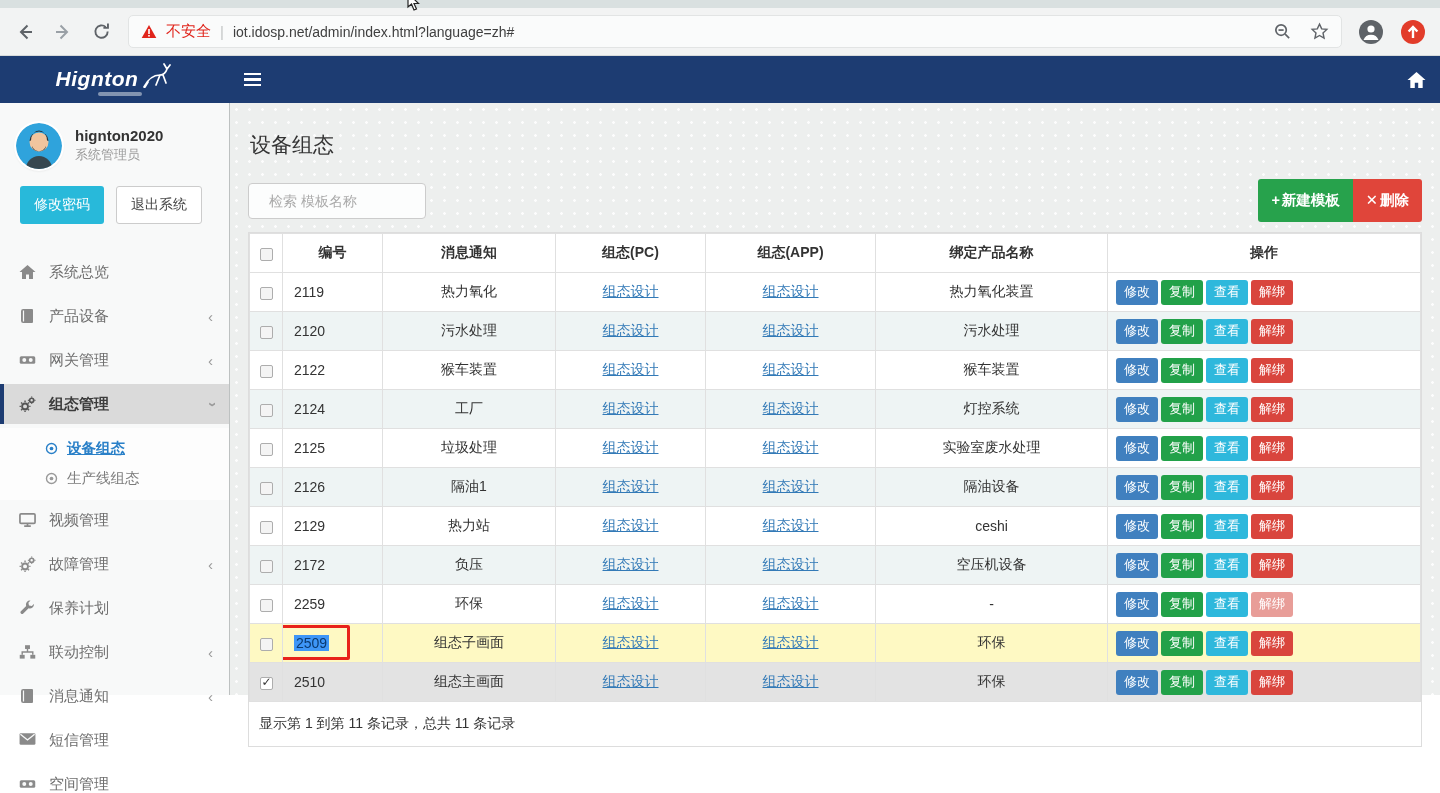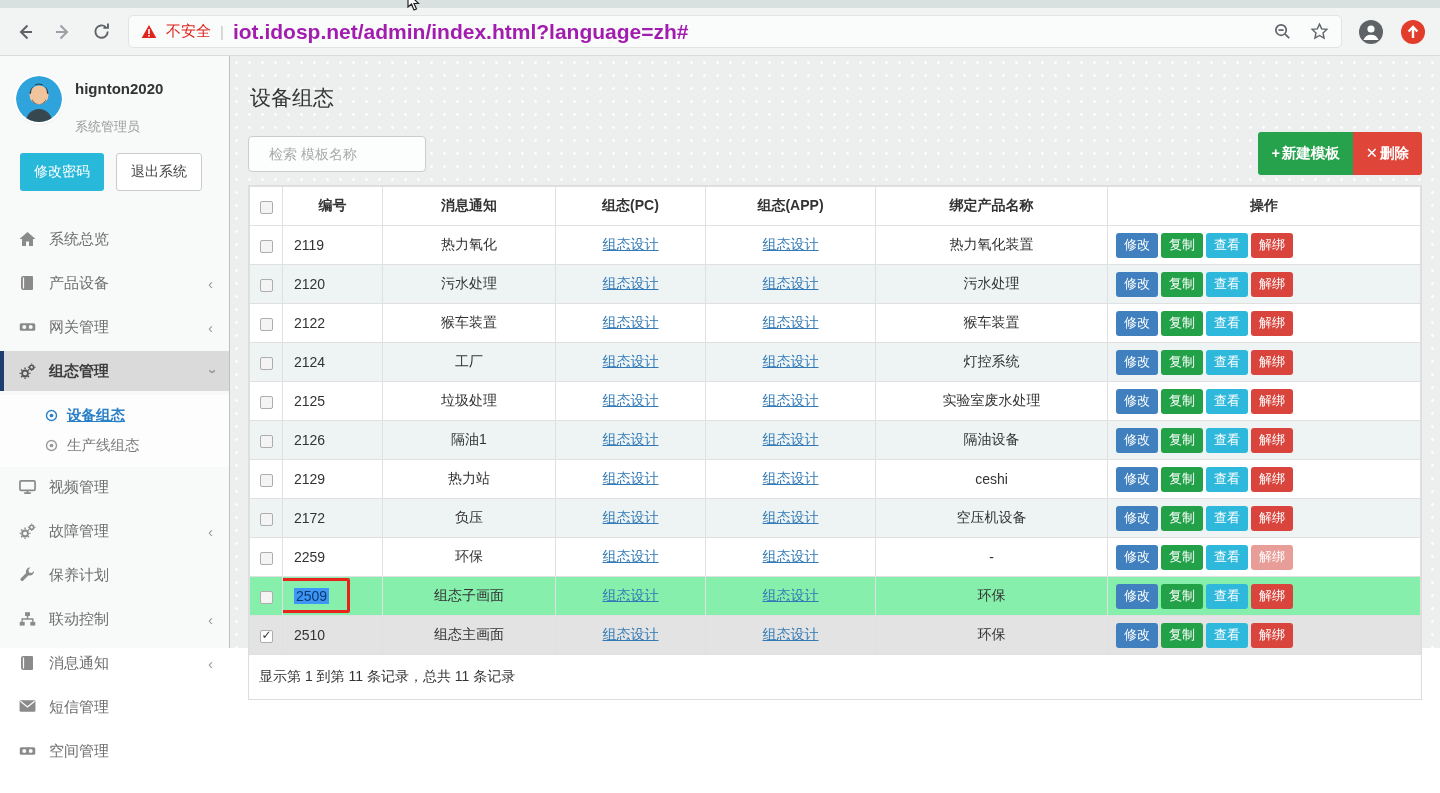--- a/index.html
+++ b/index.html
@@ -8,21 +8,21 @@
   #app { position:relative; width:1440px; height:793px; background:#fff; overflow:hidden; margin:0 auto; }
 
   
   .tabstrip { height:8px; background:#d9e0e0; }
   .toolbar { height:48px; background:#f2f3f3; border-bottom:1px solid #d8dbdb; display:flex; align-items:center; padding:0 14px; gap:16px; }
   .navbtn { width:22px; height:22px; display:flex; align-items:center; justify-content:center; color:#5f6368; }
   .navbtn.dim { color:#9aa0a6; }
   .omnibox { flex:1; height:33px; background:#fafbfb; border:1px solid #e2e4e4; border-radius:5px; display:flex; align-items:center; padding:0 12px; gap:9px; }
   .warn-txt { color:#e0241b; font-size:15px; }
   .omni-sep { color:#c3c6c6; font-size:15px; }
-  .url-txt { color:#a21caf; font-size:21px; flex:1; white-space:nowrap; overflow:hidden;font-weight:bold; }
+  .url-txt { color:#404040; font-size:14px; flex:1; white-space:nowrap; overflow:hidden; }
   .omni-right { display:flex; align-items:center; gap:18px; color:#5f6368; }
   .chrome-right { display:flex; align-items:center; gap:16px; }
 
   
   .navbar { height:47px; background:#1d3c72; display:flex; align-items:center; }
   .brand { width:230px; height:100%; display:flex; align-items:center; justify-content:center; flex-direction:column; }
   .brand-row { display:flex; align-items:flex-end; }
   .brand-name { color:#fff; font-size:21px; font-weight:bold; font-style:italic; letter-spacing:.5px; line-height:1; }
   .brand-sub { width:44px; height:4px; background:rgba(255,255,255,.45); border-radius:2px; margin-top:3px; margin-left:10px; }
   .hamburger { margin-left:14px; width:26px; height:26px; display:flex; flex-direction:column; justify-content:center; gap:3px; cursor:pointer; }
@@ -33,21 +33,21 @@
   .body { display:flex; height:592px; }
   .sidebar { width:230px; background:#f8f9f9; border-right:1px solid #bdc1c1; position:relative; }
   .main { flex:1; background:#edefee;
           background-image:radial-gradient(circle, rgba(255,255,255,.9) 1px, rgba(255,255,255,0) 1.6px);
           background-size:13px 13px; padding:20px 18px 0 18px; position:relative; }
 
   
   .user { display:flex; gap:13px; padding:20px 14px 0 16px; align-items:flex-start; }
   .avatar { width:46px; height:46px; border-radius:50%; overflow:hidden; flex:0 0 46px; box-shadow:0 0 0 2px #fff,0 1px 3px rgba(0,0,0,.25); }
   .uname { font-size:15px; font-weight:bold; color:#333; margin-top:4px; }
-  .urole { font-size:13px; color:#9b9b9b; margin-top:21px; }
+  .urole { font-size:13px; color:#9b9b9b; margin-top:2px; }
   .ubtns { display:flex; gap:12px; padding:17px 14px 14px 20px; }
   .btn-cyan { background:#28b9da; color:#fff; border:none; font-size:14px; padding:9px 14px; border-radius:3px; cursor:pointer; font-family:inherit; }
   .btn-white { background:#fff; color:#444; border:1px solid #ccc; font-size:14px; padding:9px 14px; border-radius:3px; cursor:pointer; font-family:inherit; }
   .menu { margin-top:14px; }
   .mitem { height:40px; margin-bottom:4px; display:flex; align-items:center; gap:13px; padding:0 16px 0 19px; font-size:15px; color:#6e6e6e; cursor:pointer; }
   .mitem .micon { width:17px; height:17px; color:#8a8a8a; flex:0 0 17px; }
   .mitem.active { background:#dadada; border-left:4px solid #1d3c72; padding-left:15px; color:#3c3c3c; font-weight:bold; }
   .mitem.active .micon { color:#555; }
   .chev { margin-left:auto; color:#999; font-size:15px; line-height:1; }
   .chev.down { display:inline-block; transform:rotate(-90deg); }
@@ -68,21 +68,21 @@
   .btn-red { background:#e0453a; color:#fff; border:none; font-size:14.5px; font-weight:bold; padding:8px 13px; border-radius:0 3px 3px 0; cursor:pointer; font-family:inherit; }
   .btn-green .bi, .btn-red .bi { font-style:normal; margin-right:2px; }
 
   .panel { background:#fff; border:1px solid #ddd; }
   table { width:100%; border-collapse:collapse; table-layout:fixed; }
   th, td { border:1px solid #e0e0e0; height:39px; font-size:14px; color:#333; text-align:center; overflow:hidden; white-space:nowrap; }
   th { font-weight:bold; }
   td.c-id { text-align:left; padding-left:11px; position:relative; }
   td.c-ops { text-align:left; padding-left:8px; }
   tbody tr:nth-child(even) { background:#eef4f4; }
-  tbody tr.highlight { background:#86efac; }
+  tbody tr.highlight { background:#fef9c3; }
   tbody tr.selected { background:#e3e3e3; }
   a.cfg { color:#337ab7; text-decoration:underline; cursor:pointer; }
   .cb { display:inline-block; width:13px; height:13px; border:1px solid #adadad; border-radius:2px; background:#f4f4f4; vertical-align:middle; position:relative; cursor:pointer; }
   .cb.checked { background:#fff; }
   .cb.checked::after { content:"✓"; position:absolute; left:1px; top:-3px; font-size:12px; font-weight:bold; color:#333; }
   .abtn { display:inline-block; padding:3px 8px 4px 8px; margin-right:3px; border-radius:3px; color:#fff; font-size:13px; cursor:pointer; }
   .act-edit { background:#4080bf; }
   .act-copy { background:#22a149; }
   .act-view { background:#2eb8dc; }
   .act-unbind { background:#d9453d; }
@@ -162,20 +162,43 @@
       </span>
       <span>
         <svg width="26" height="26" viewBox="0 0 26 26">
             <circle cx="13" cy="13" r="12" fill="#e23c2a"></circle>
             <path d="M13 19 V9 M8.6 12.5 L13 8 L17.4 12.5" fill="none" stroke="#fff" stroke-width="2.4"></path>
           </svg>
       </span>
     </div>
   </div>
 
+  <div class="navbar">
+    <div class="brand">
+      <div class="brand-row">
+        <span class="brand-name">Hignton</span>
+        <span style="margin-left:2px;">
+          <svg width="34" height="26" viewBox="0 0 34 26">
+              <path d="M4 24 C9 14 15 12 20 12 C24 12 26 9 27 6 M27 6 L24 1 M27 6 L30 2 M20 12 L16 22 M23 12 L26 20 M8 19 L5 24" fill="none" stroke="#fff" stroke-width="1.7" stroke-linecap="round"></path>
+            </svg>
+        </span>
+      </div>
+      <div class="brand-sub"></div>
+    </div>
+    <div class="hamburger">
+        <i></i>
+        <i></i>
+        <i></i>
+      </div>
+    <span class="nav-home">
+      <svg width="19" height="18" viewBox="0 0 20 18">
+          <path d="M10 0.5 L19.5 9 H16.5 V17.5 H11.8 V12 H8.2 V17.5 H3.5 V9 H0.5 Z" fill="#fff"></path>
+        </svg>
+    </span>
+  </div>
 
   <div class="body">
 
     <div class="sidebar">
       <div class="user">
         <span class="avatar">
           <svg width="46" height="46" viewBox="0 0 46 46">
               <circle cx="23" cy="23" r="23" fill="#2fa3dc"></circle>
               <path d="M10 46 a13 13 0 0 1 26 0 Z" fill="#37474f"></path>
               <circle cx="23" cy="19" r="9.5" fill="#f0c59e"></circle>

